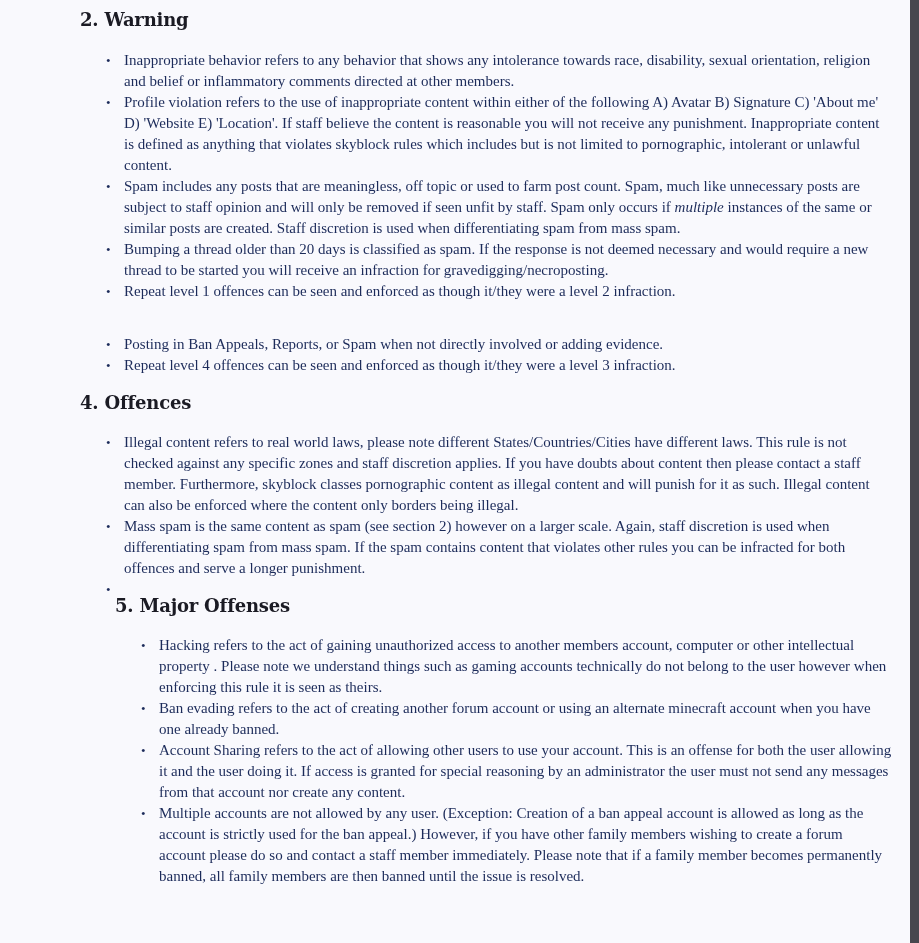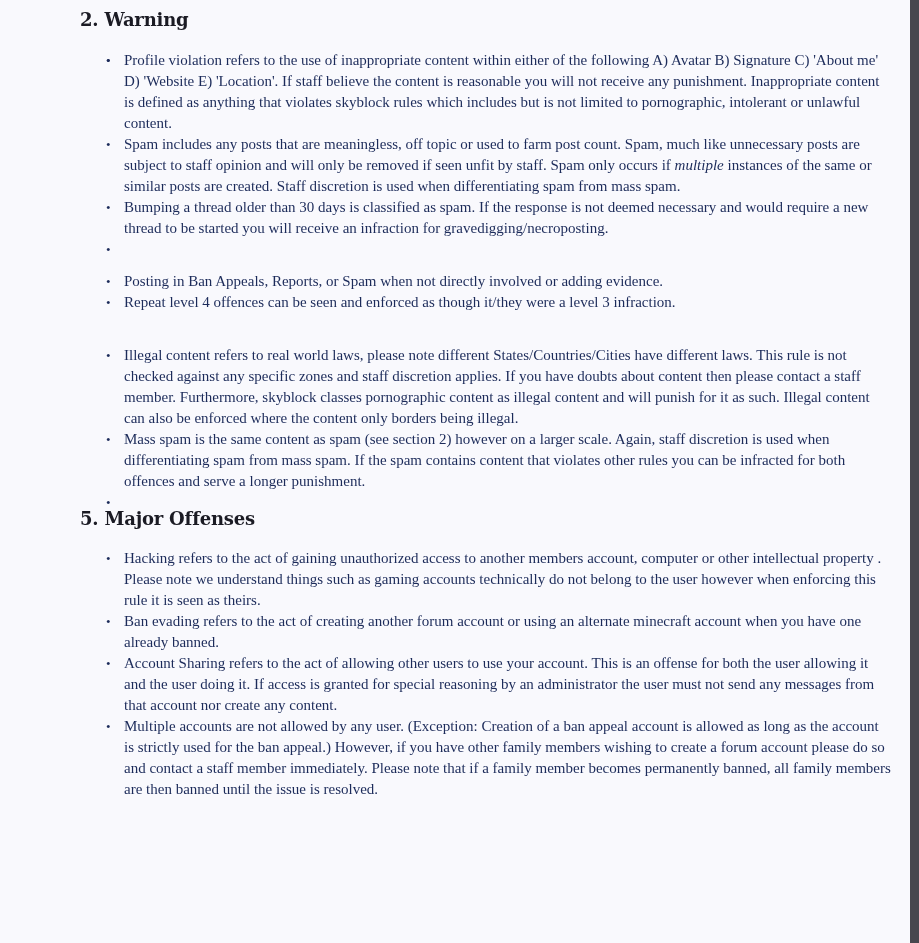--- a/index.html
+++ b/index.html
@@ -68,44 +68,45 @@
     em.rule-em { font-style: italic; text-align: center; }
   </style>
 </head>
 <body>
 
 <div class="content">
 
   <div class="section" style="padding-top:4px;">
     <h2 class="section-title">2. Warning</h2>
     <ul class="rule-list" style="margin-top:18px;">
-      <li class="rule-item"><span class="bullet">•</span></li>
+      <li class="rule-item"><span class="bullet">•</span><span>Inappropriate behavior refers to any behavior that shows any intolerance towards race, disability, sexual orientation, religion and belief or inflammatory comments directed at other members.</span></li>
       <li class="rule-item"><span class="bullet">•</span><span>Profile violation refers to the use of inappropriate content within either of the following A) Avatar B) Signature C) 'About me' D) 'Website E) 'Location'. If staff believe the content is reasonable you will not receive any punishment. Inappropriate content is defined as anything that violates skyblock rules which includes but is not limited to pornographic, intolerant or unlawful content.</span></li>
       <li class="rule-item"><span class="bullet">•</span><span>Spam includes any posts that are meaningless, off topic or used to farm post count. Spam, much like unnecessary posts are subject to staff opinion and will only be removed if seen unfit by staff. Spam only occurs if </span><em class="rule-em">multiple</em><span> instances of the same or similar posts are created. Staff discretion is used when differentiating spam from mass spam.</span></li>
-      <li class="rule-item"><span class="bullet">•</span><span>Bumping a thread older than 30 days is classified as spam. If the response is not deemed necessary and would require a new thread to be started you will receive an infraction for gravedigging/necroposting.</span></li>
-      <li class="rule-item"><span class="bullet">•</span></li>
+      <li class="rule-item"><span class="bullet">•</span><span>Bumping a thread older than 20 days is classified as spam. If the response is not deemed necessary and would require a new thread to be started you will receive an infraction for gravedigging/necroposting.</span></li>
+      <li class="rule-item"><span class="bullet">•</span><span>Repeat level 1 offences can be seen and enforced as though it/they were a level 2 infraction.</span></li>
     </ul>
   </div>
 
   <div class="section" style="padding-top:15px;">
     <ul class="rule-list" style="margin-top:17px;">
       <li class="rule-item"><span class="bullet">•</span><span>Posting in Ban Appeals, Reports, or Spam when not directly involved or adding evidence.</span></li>
       <li class="rule-item"><span class="bullet">•</span><span>Repeat level 4 offences can be seen and enforced as though it/they were a level 3 infraction.</span></li>
     </ul>
   </div>
 
   <div class="section" style="padding-top:15px;">
+    <h2 class="section-title">4. Offences</h2>
     <ul class="rule-list" style="margin-top:17px;">
       <li class="rule-item"><span class="bullet">•</span><span>Illegal content refers to real world laws, please note different States/Countries/Cities have different laws. This rule is not checked against any specific zones and staff discretion applies. If you have doubts about content then please contact a staff member. Furthermore, skyblock classes pornographic content as illegal content and will punish for it as such. Illegal content can also be enforced where the content only borders being illegal.</span></li>
       <li class="rule-item"><span class="bullet">•</span><span>Mass spam is the same content as spam (see section 2) however on a larger scale. Again, staff discretion is used when differentiating spam from mass spam. If the spam contains content that violates other rules you can be infracted for both offences and serve a longer punishment.</span></li>
       <li class="rule-item"><span class="bullet">•</span></li>
     </ul>
   </div>
 
-  <div class="section" style="padding-top:15px;">
+  <div class="section" style="padding-top:15px;margin-left:35px;">
     <h2 class="section-title">5. Major Offenses</h2>
     <ul class="rule-list" style="margin-top:17px;">
       <li class="rule-item"><span class="bullet">•</span><span>Hacking refers to the act of gaining unauthorized access to another members account, computer or other intellectual property . Please note we understand things such as gaming accounts technically do not belong to the user however when enforcing this rule it is seen as theirs.</span></li>
       <li class="rule-item"><span class="bullet">•</span><span>Ban evading refers to the act of creating another forum account or using an alternate minecraft account when you have one already banned.</span></li>
       <li class="rule-item"><span class="bullet">•</span><span>Account Sharing refers to the act of allowing other users to use your account. This is an offense for both the user allowing it and the user doing it. If access is granted for special reasoning by an administrator the user must not send any messages from that account nor create any content.</span></li>
       <li class="rule-item"><span class="bullet">•</span><span>Multiple accounts are not allowed by any user. (Exception: Creation of a ban appeal account is allowed as long as the account is strictly used for the ban appeal.) However, if you have other family members wishing to create a forum account please do so and contact a staff member immediately. Please note that if a family member becomes permanently banned, all family members are then banned until the issue is resolved.</span></li>
     </ul>
   </div>
 
 </div>

